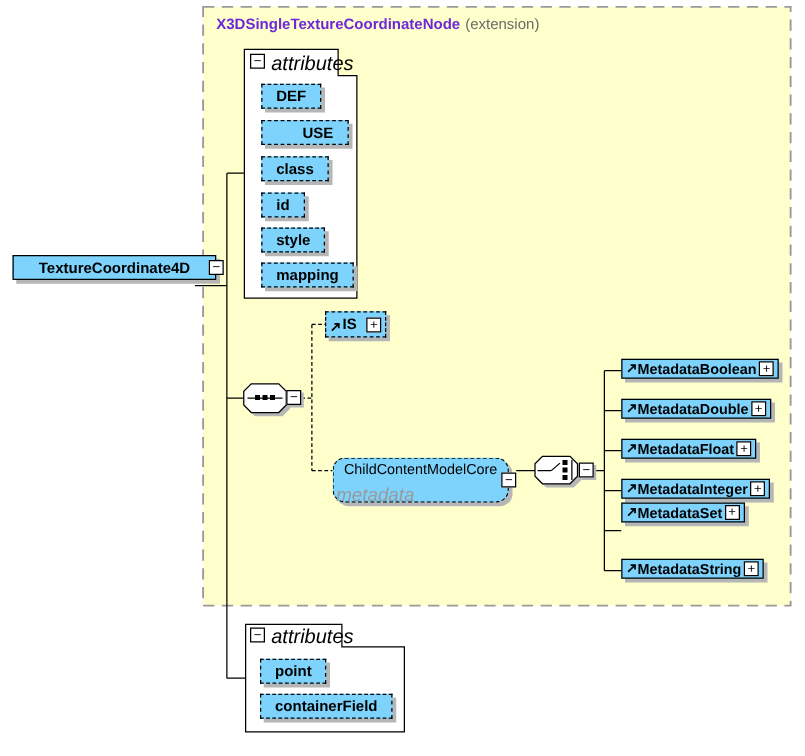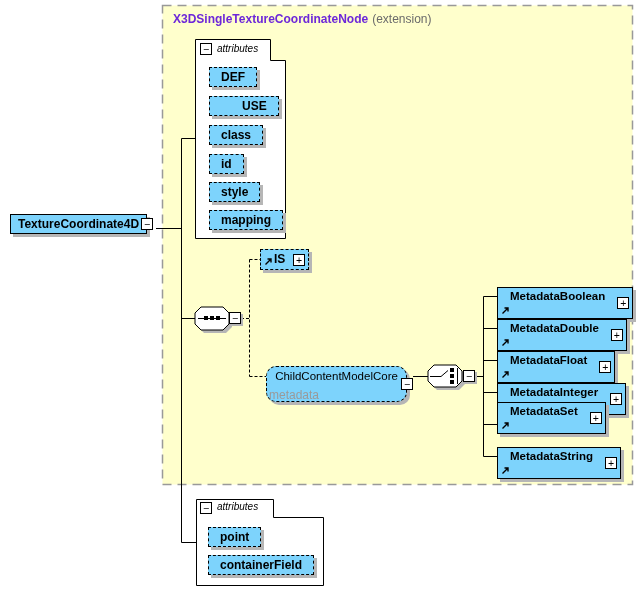--- a/index.html
+++ b/index.html
@@ -14,59 +14,59 @@
   #group-title .t{font-weight:700;color:#6d28d9;}
   #group-title .s{font-weight:400;color:#6b6b6b;margin-left:4px;}
 
   
   .box{
     position:absolute;background:#7dd3fc;border:1px solid #000;box-sizing:border-box;
     font-size:12px;font-weight:700;line-height:18px;height:20px;white-space:nowrap;
     box-shadow:3px 3px 0 0 #b6b6b6;
   }
   .dashed{border-style:dashed;}
-  #root-box{left:10px;top:214px;padding:0 7px;}
+  #root-box{left:10px;top:204px;padding:0 20px;}
   .attr-box{padding:0 11px;text-align:center;}
   #attr-def{left:209px;top:67px;}
   #attr-use{left:209px;top:96px;padding-left:32px;}
   #attr-class{left:209px;top:125px;}
   #attr-id{left:209px;top:154px;}
   #attr-style{left:209px;top:182px;}
   #attr-mapping{left:209px;top:210px;}
   #attr-point{left:208px;top:527px;}
   #attr-containerfield{left:208px;top:555px;}
 
   
   .ref-box{padding-left:13px;padding-right:19px;}
   #is-box{left:260px;top:249px;width:49px;height:21px;line-height:19px;}
-  .meta-box{left:497px;height:32px;line-height:16px;font-size:11.5px;padding-left:12px;padding-right:27px;}
+  .meta-box{left:497px;height:16px;line-height:16px;font-size:11.5px;padding-left:12px;padding-right:17px;}
   #meta-0{top:287px;}#meta-1{top:319px;}#meta-2{top:351px;}
   #meta-3{top:383px;}#meta-4{top:402px;}#meta-5{top:447px;}
 
   
   #ccm-box{left:266px;top:366px;width:141px;height:36px;border-radius:10px;
     font-weight:400;font-size:11.5px;text-align:center;padding:0 2px;}
-  #ccm-note{position:absolute;left:269px;top:388px;font-size:12px;color:#9a9a9a;}
+  #ccm-note{position:absolute;left:269px;top:388px;font-size:15px;color:#9a9a9a;font-style:italic;}
 
   
   .exp{
     position:absolute;width:12px;height:12px;background:#fff;border:1px solid #000;
     box-sizing:border-box;display:flex;align-items:center;justify-content:center;
     font-size:10.5px;font-weight:400;line-height:10px;cursor:pointer;
   }
   .exp.attach-right{right:-7px;top:50%;margin-top:-6px;}
   .exp.inner-right{right:3px;top:50%;margin-top:-6px;}
   .exp.shadowed{box-shadow:2px 2px 0 0 #b6b6b6;}
   #seq-exp{left:229px;top:312px;}
   #choice-exp{left:463px;top:370px;}
   #attrs-top-exp{left:200px;top:43px;}
   #attrs-bottom-exp{left:200px;top:502px;}
 
   
-  .tab-label{position:absolute;font-size:10px;font-style:italic;font-weight:400;white-space:nowrap;}
+  .tab-label{position:absolute;font-size:16px;font-style:italic;font-weight:400;white-space:nowrap;}
   #attrs-top-label{left:217px;top:43px;}
   #attrs-bottom-label{left:217px;top:501px;}
 
   
   .ref-arrow{position:absolute;left:3px;bottom:3px;}
 </style>
 </head>
 <body>
 
 <div id="canvas">

